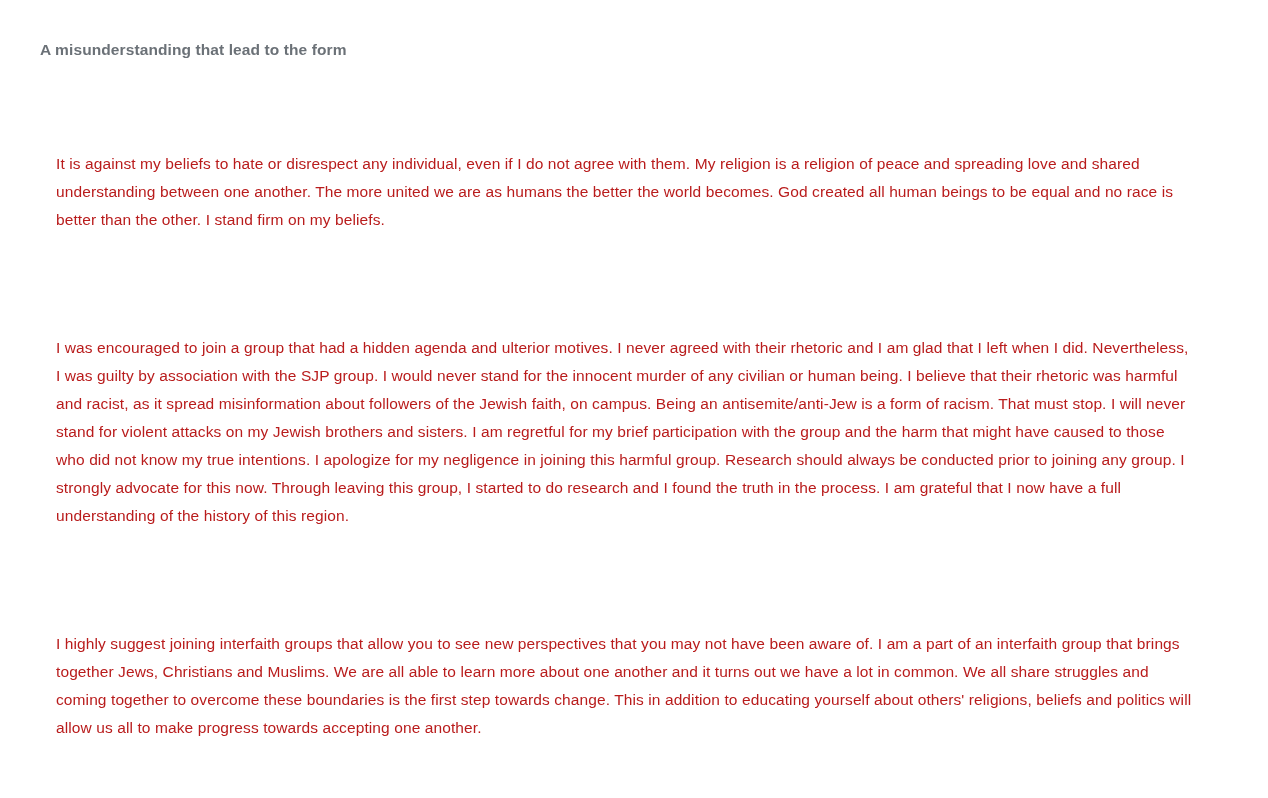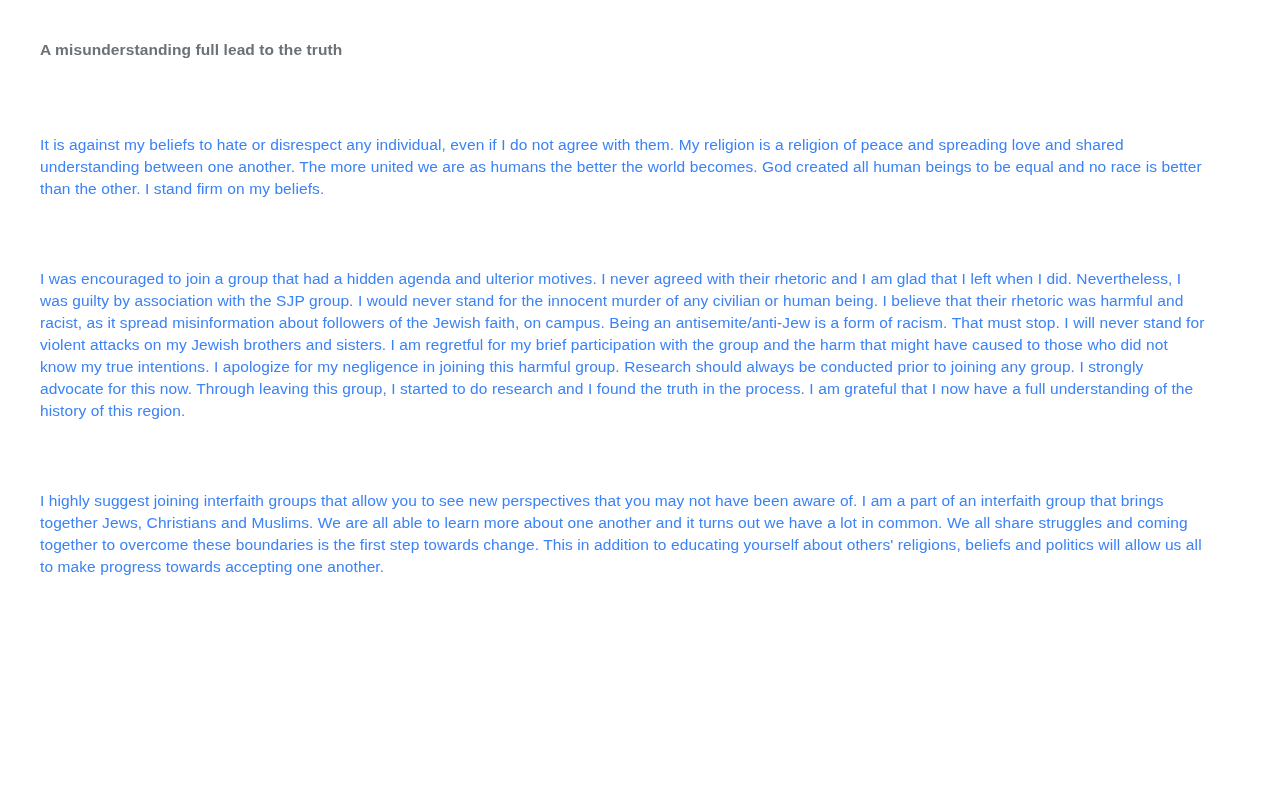--- a/index.html
+++ b/index.html
@@ -29,34 +29,34 @@
     letter-spacing: 0.1px;
   }
   .spacer-lg {
     height: 72px;
   }
   .spacer-md {
     height: 68px;
   }
   .para {
     font-size: 15.5px;
-    line-height: 22px;
-    color: #3b82f6;
-    margin: 0;
+    line-height: 28px;
+    color: #b91c1c;
+    margin: 16px;
     max-width: 1172px;
     letter-spacing: 0.1px;
     text-align: left;
   }
 </style>
 </head>
 <body>
 
 <div class="page">
 
-  <h1 class="doc-title">A misunderstanding full lead to the truth</h1>
+  <h1 class="doc-title">A misunderstanding that lead to the form</h1>
 
   <div class="spacer-lg"></div>
 
   <p class="para">It is against my beliefs to hate or disrespect any individual, even if I do not agree with them. My religion is a religion of peace and spreading love and shared understanding between one another. The more united we are as humans the better the world becomes. God created all human beings to be equal and no race is better than the other. I stand firm on my beliefs.</p>
 
   <div class="spacer-md"></div>
 
   <p class="para">I was encouraged to join a group that had a hidden agenda and ulterior motives. I never agreed with their rhetoric and I am glad that I left when I did. Nevertheless, I was guilty by association with the SJP group. I would never stand for the innocent murder of any civilian or human being. I believe that their rhetoric was harmful and racist, as it spread misinformation about followers of the Jewish faith, on campus. Being an antisemite/anti-Jew is a form of racism. That must stop. I will never stand for violent attacks on my Jewish brothers and sisters. I am regretful for my brief participation with the group and the harm that might have caused to those who did not know my true intentions. I apologize for my negligence in joining this harmful group. Research should always be conducted prior to joining any group. I strongly advocate for this now. Through leaving this group, I started to do research and I found the truth in the process. I am grateful that I now have a full understanding of the history of this region.</p>
 
   <div class="spacer-md"></div>

